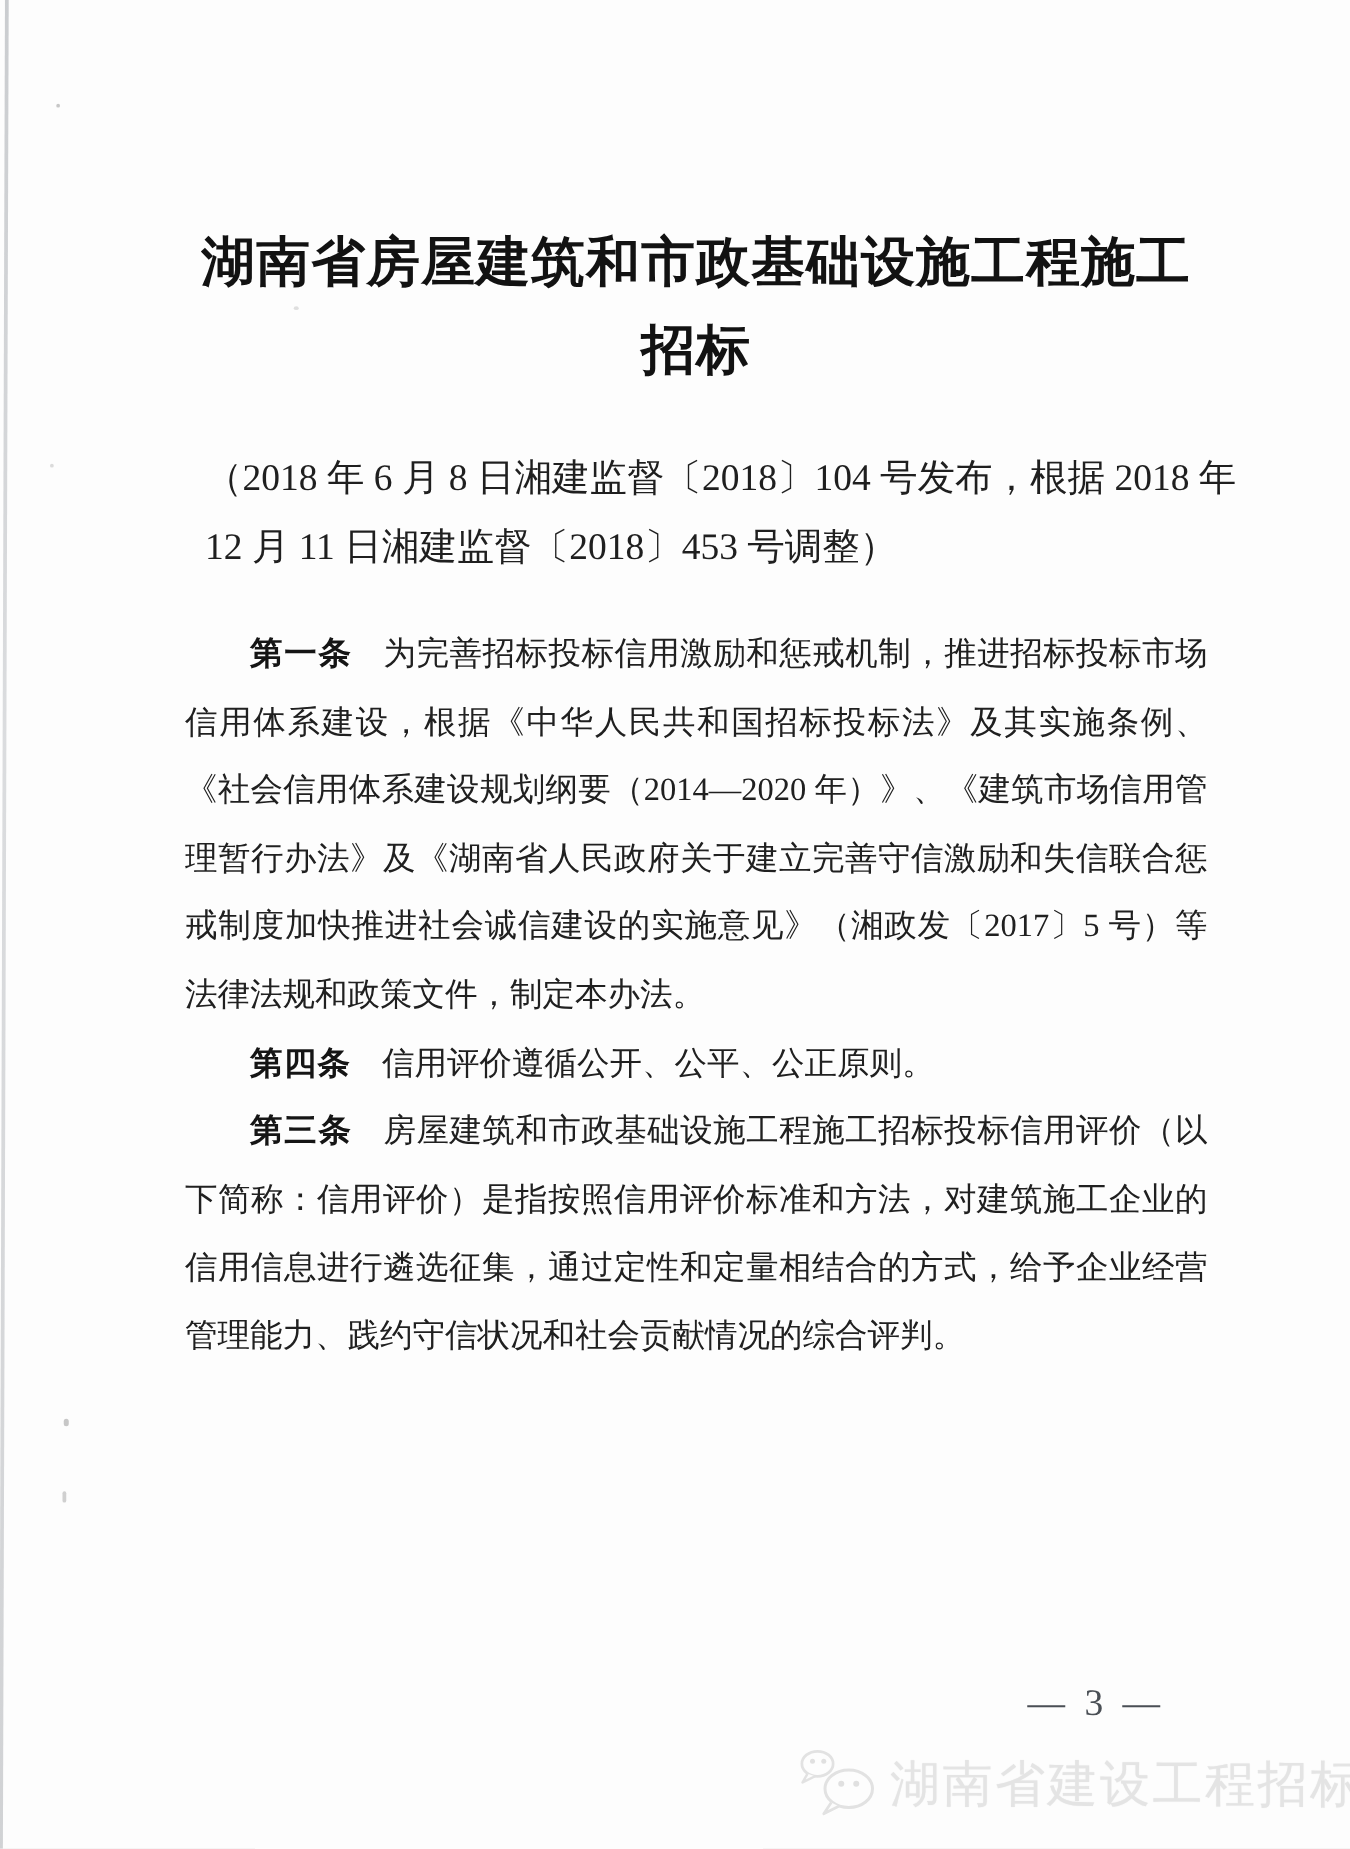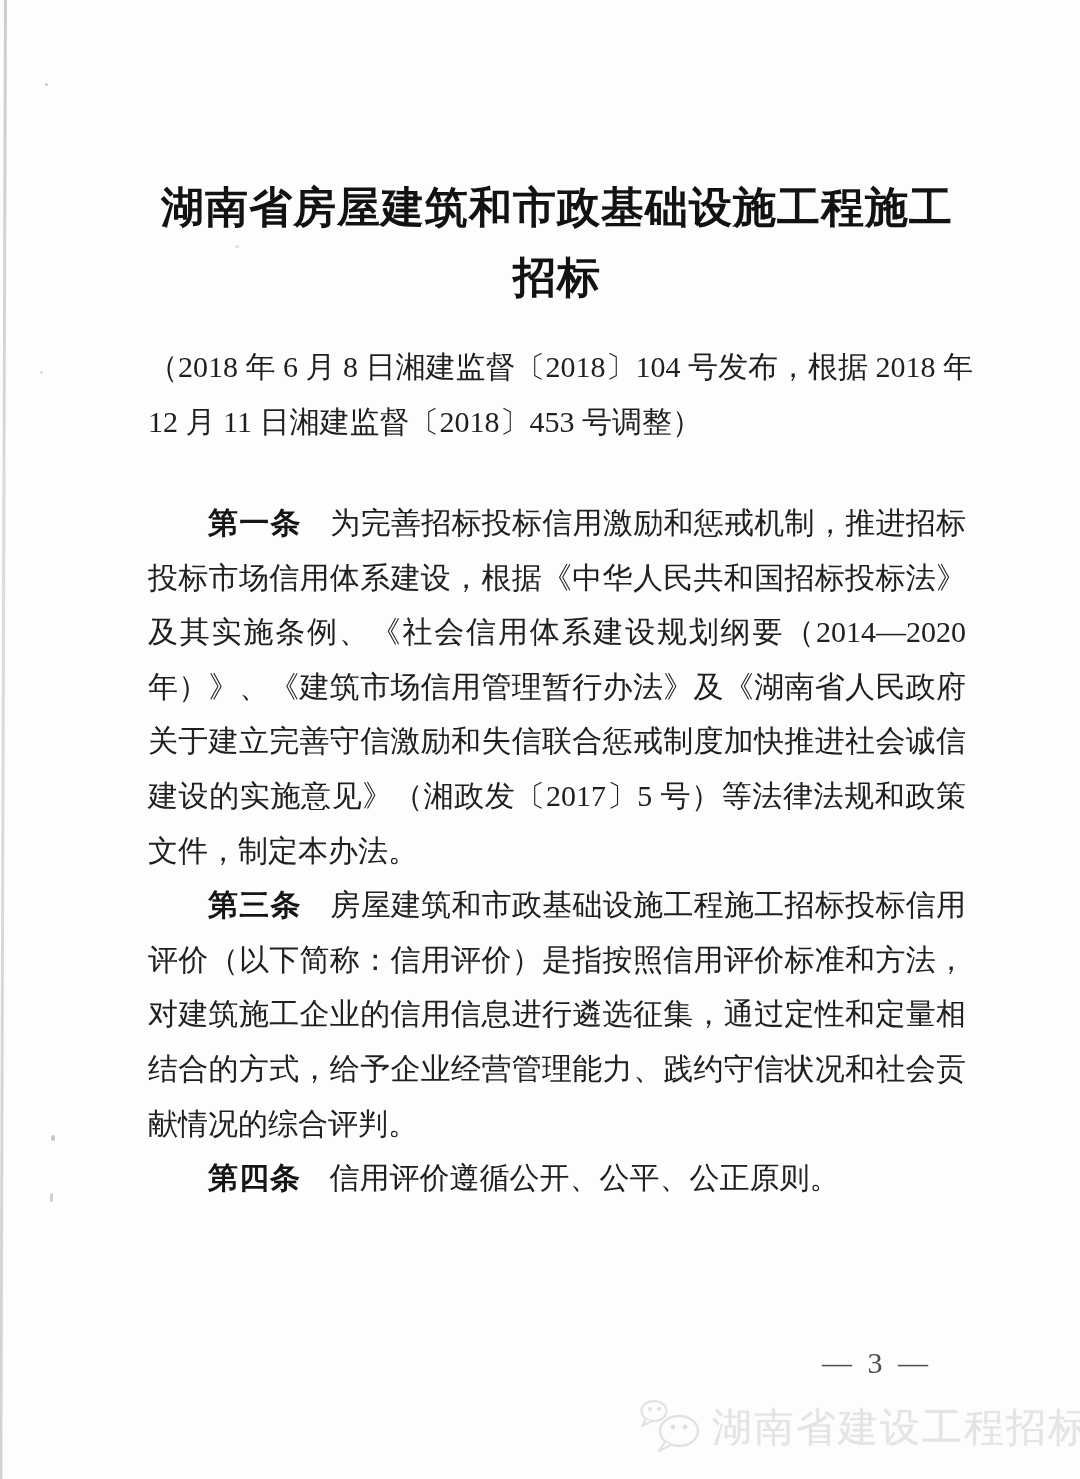--- a/index.html
+++ b/index.html
@@ -47,43 +47,43 @@
     width: 818px;
     top: 176px;
     margin: 0;
     font-size: 43px;
     line-height: 70px;
     font-weight: bold;
     text-align: center;
     letter-spacing: 1px;
     color: #121212;
   }
-  .doc-title span { display: block; font-family: Liberation Mono, monospace; }
+  .doc-title span { display: block; }
 
   .issuance-note {
     position: absolute;
     left: 148px;
     width: 822px;
     top: 339px;
-    margin: 0;
+    margin: 16px;
     font-size: 30px;
     line-height: 55px;
     color: #1f1f1f;
   }
   .issuance-note span { display: block; white-space: nowrap; }
 
   .doc-body {
     position: absolute;
     left: 148px;
     width: 818px;
     top: 496px;
   }
   .clause {
     margin: 0;
-    font-size: 30px;
+    font-size: 26px;
     line-height: 54.6px;
     text-align: justify;
     text-justify: inter-ideograph;
     text-indent: 2em;
     color: #202020;
   }
   .clause .lead {
     font-weight: bold;
     letter-spacing: 1px;
     margin-right: 0.95em;
@@ -133,22 +133,22 @@
     <span>湖南省房屋建筑和市政基础设施工程施工招标</span>
   </h1>
 
   <p class="issuance-note">
     <span>（2018 年 6 月 8 日湘建监督〔2018〕104 号发布，根据 2018 年</span>
     <span>12 月 11 日湘建监督〔2018〕453 号调整）</span>
   </p>
 
   <section class="doc-body">
     <p class="clause"><b class="lead">第一条</b><span>为完善招标投标信用激励和惩戒机制，推进招标投标市场信用体系建设，根据《中华人民共和国招标投标法》及其实施条例、《社会信用体系建设规划纲要（2014—2020 年）》、《建筑市场信用管理暂行办法》及《湖南省人民政府关于建立完善守信激励和失信联合惩戒制度加快推进社会诚信建设的实施意见》（湘政发〔2017〕5 号）等法律法规和政策文件，制定本办法。</span></p>
+    <p class="clause"><b class="lead">第四条</b><span>信用评价遵循公开、公平、公正原则。</span></p>
     <p class="clause"><b class="lead">第三条</b><span>房屋建筑和市政基础设施工程施工招标投标信用评价（以下简称：信用评价）是指按照信用评价标准和方法，对建筑施工企业的信用信息进行遴选征集，通过定性和定量相结合的方式，给予企业经营管理能力、践约守信状况和社会贡献情况的综合评判。</span></p>
-    <p class="clause"><b class="lead">第四条</b><span>信用评价遵循公开、公平、公正原则。</span></p>
   </section>
 
   <div class="page-number">— 3 —</div>
 
   <div class="footer-watermark">
     <span class="wm-icon">
       <svg viewBox="0 0 66 58" width="66" height="58" fill="none">
 
         <ellipse cx="41" cy="33" rx="19" ry="15" fill="#fdfdfd" stroke="#e2e2e2" stroke-width="2.4"></ellipse>
         <path d="M27 44 L21 53 L33 47" fill="#fdfdfd" stroke="#e2e2e2" stroke-width="2.2" stroke-linejoin="round"></path>

